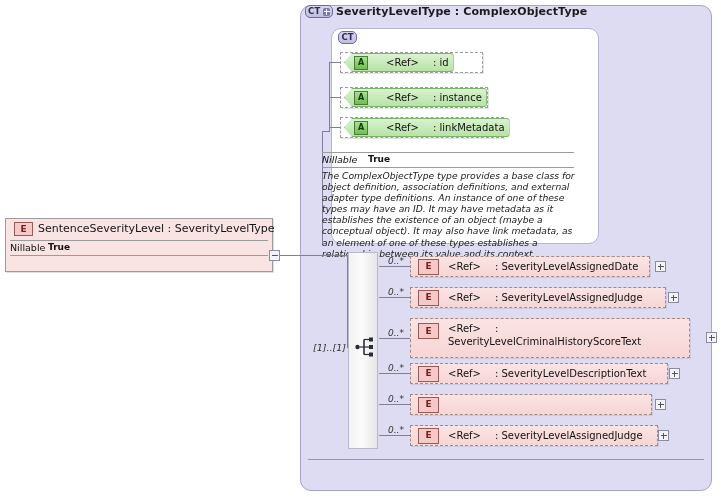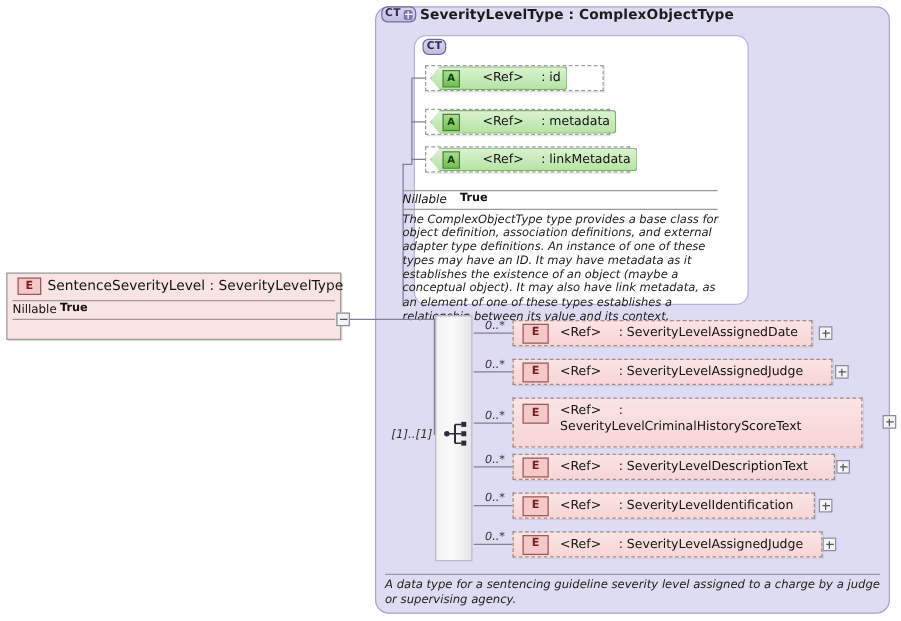--- a/index.html
+++ b/index.html
@@ -259,21 +259,21 @@
       <span class="attr-txt">
         <span class="nm">&lt;Ref&gt;</span><span class="colon">: id</span>
       </span>
     </div>
   </div>
 
   <div class="abs attr-row" id="attr-metadata">
     <div class="attr-shape">
       <span class="a-badge">A</span>
       <span class="attr-txt">
-        <span class="nm">&lt;Ref&gt;</span><span class="colon">: metadata</span>
+        <span class="nm">&lt;Ref&gt;</span><span class="colon">: instance</span>
       </span>
     </div>
   </div>
 
   <div class="abs attr-row" id="attr-linkmetadata">
     <div class="attr-shape">
       <span class="a-badge">A</span>
       <span class="attr-txt">
         <span class="nm">&lt;Ref&gt;</span><span class="colon">: linkMetadata</span>
       </span>
@@ -357,30 +357,28 @@
   <div class="abs el-row" id="el-row-3">
     <span class="e-badge">E</span>
     <span class="el-txt"><span>&lt;Ref&gt;</span><span class="colon">: SeverityLevelDescriptionText</span></span>
   </div>
   <div class="abs pmbox plus" id="el-plus-3">
       <i></i>
     </div>
 
   <div class="abs el-row" id="el-row-4">
     <span class="e-badge">E</span>
-    <span class="el-txt"><span>&lt;Ref&gt;</span><span class="colon">: SeverityLevelIdentification</span></span>
   </div>
   <div class="abs pmbox plus" id="el-plus-4">
       <i></i>
     </div>
 
   <div class="abs el-row" id="el-row-5">
     <span class="e-badge">E</span>
     <span class="el-txt"><span>&lt;Ref&gt;</span><span class="colon">: SeverityLevelAssignedJudge</span></span>
   </div>
   <div class="abs pmbox plus" id="el-plus-5">
       <i></i>
     </div>
 
   <div class="abs" id="outer-doc-sep"></div>
-  <div class="abs" id="outer-doc">A data type for a sentencing guideline severity level assigned to a charge by a judge or supervising agency.</div>
 
 </div>
 
 </body></html>

